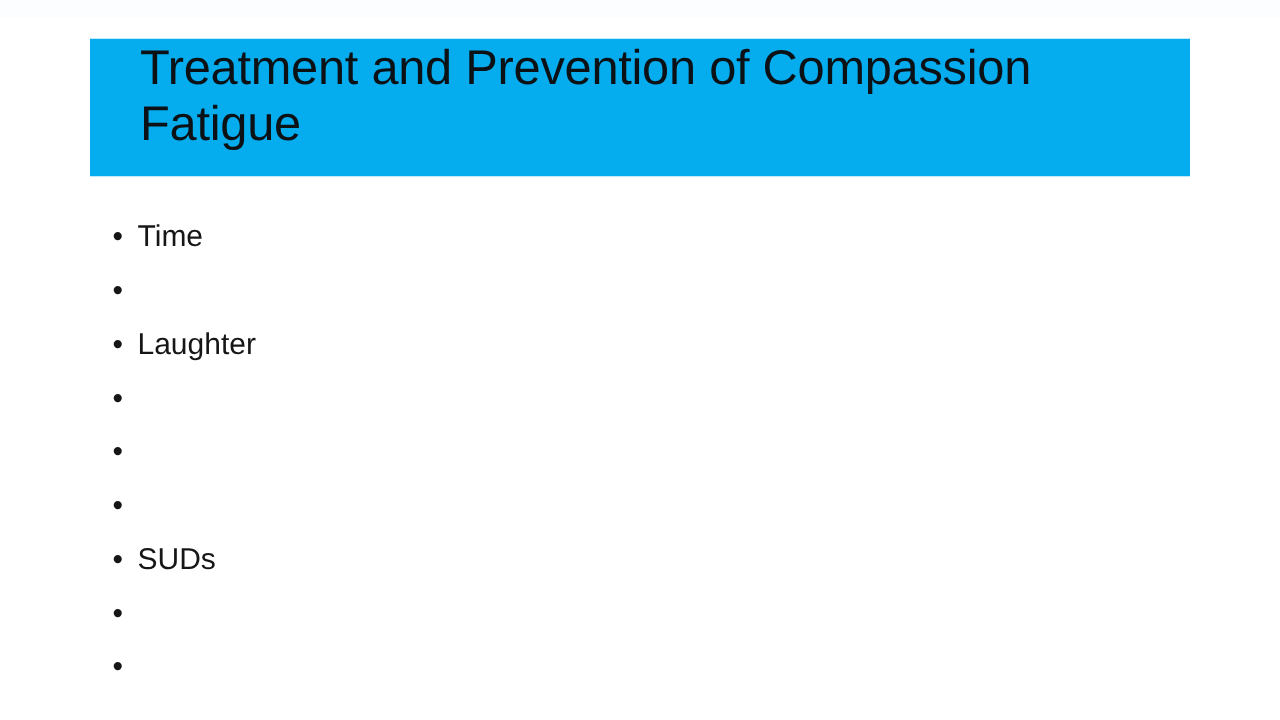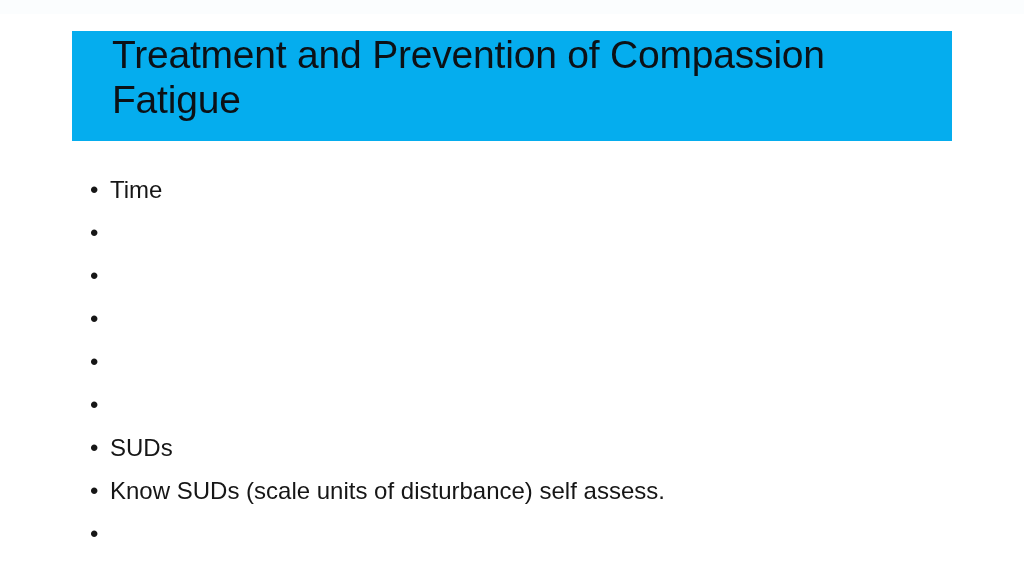--- a/index.html
+++ b/index.html
@@ -108,36 +108,36 @@
   <ul id="bullet-list">
     <li>
       <span class="bullet-marker">•</span>
       <span class="bullet-label">Time</span>
     </li>
     <li>
       <span class="bullet-marker">•</span>
     </li>
     <li>
       <span class="bullet-marker">•</span>
+      <span class="bullet-label">Laughter</span>
     </li>
     <li>
       <span class="bullet-marker">•</span>
     </li>
     <li>
       <span class="bullet-marker">•</span>
     </li>
     <li>
       <span class="bullet-marker">•</span>
     </li>
     <li>
       <span class="bullet-marker">•</span>
       <span class="bullet-label">SUDs</span>
     </li>
     <li>
       <span class="bullet-marker">•</span>
-      <span class="bullet-label">Know SUDs (scale units of disturbance) self assess.</span>
     </li>
     <li>
       <span class="bullet-marker">•</span>
     </li>
   </ul>
 
 </div>
 
 </body></html>

